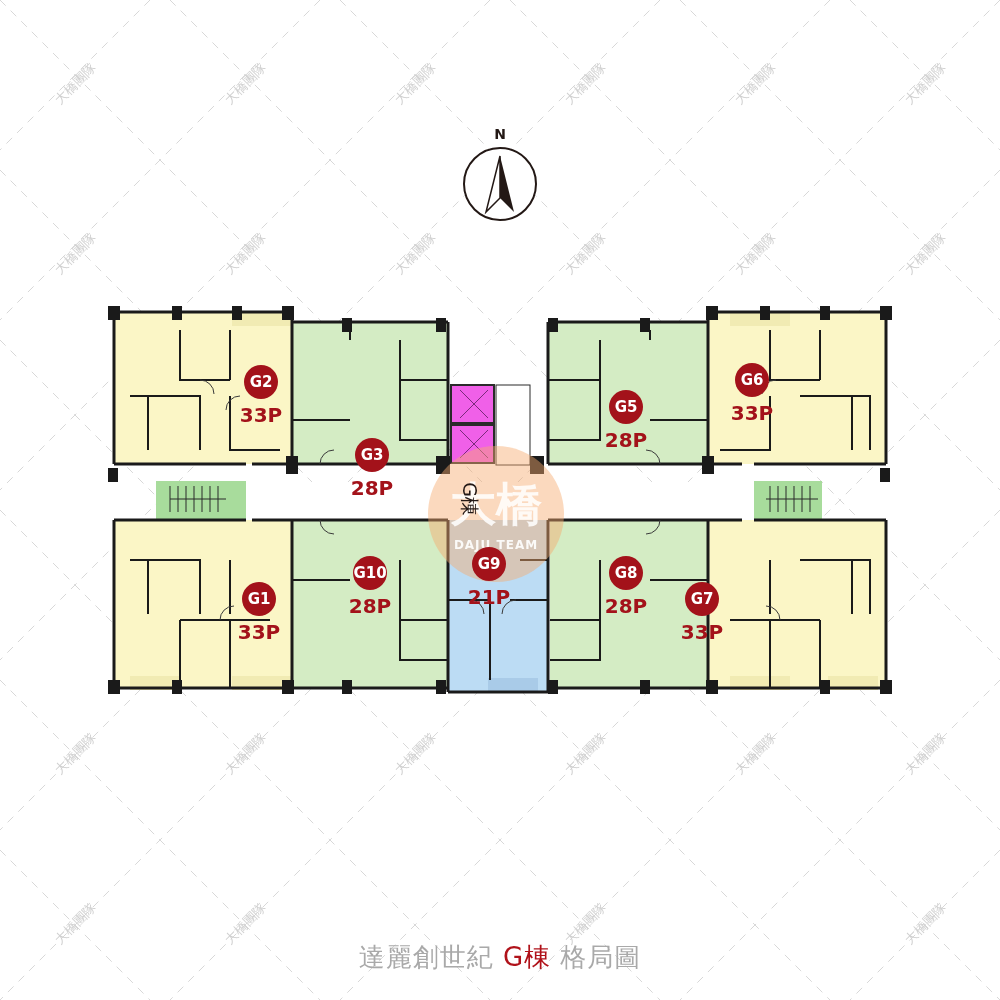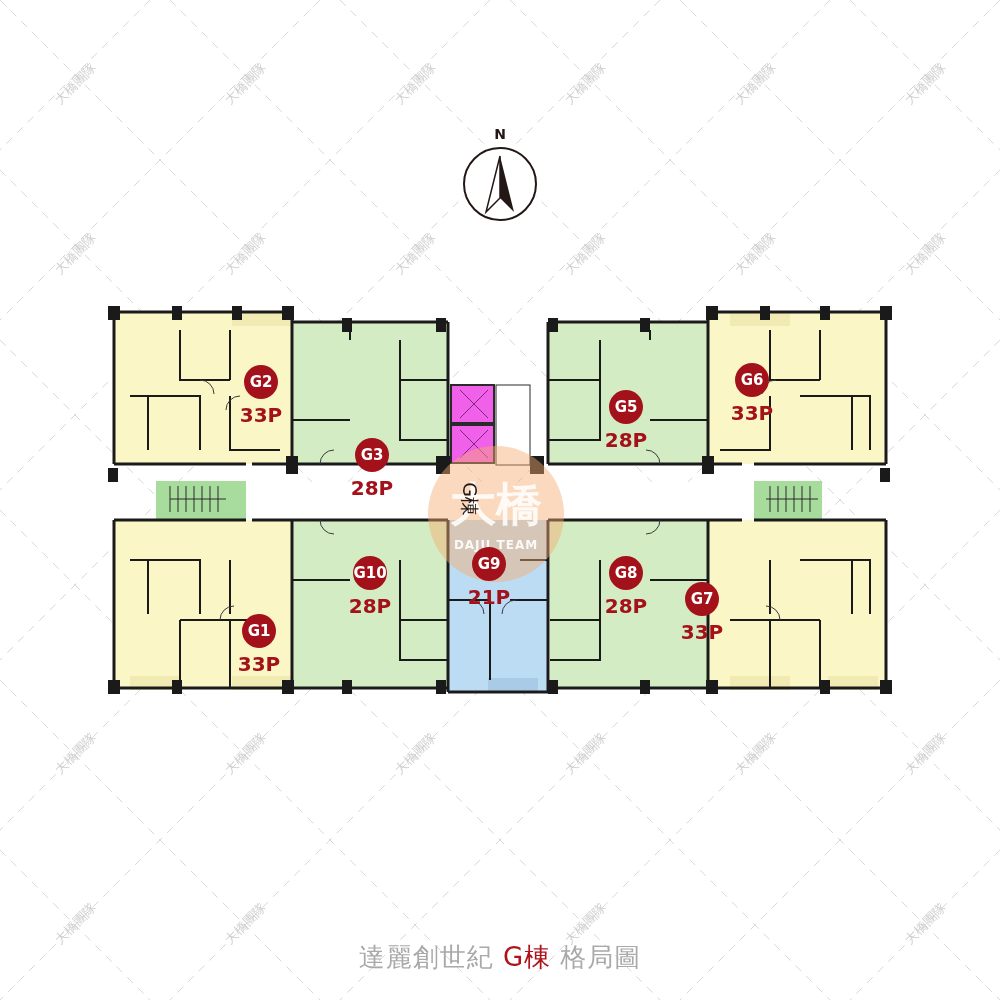--- a/index.html
+++ b/index.html
@@ -178,21 +178,21 @@
   <span class="unit-size">28P</span>
 </div>
 <div class="unit-badge" style="left:626px;top:390px;">
   <span class="unit-id">G5</span>
   <span class="unit-size">28P</span>
 </div>
 <div class="unit-badge" style="left:752px;top:363px;">
   <span class="unit-id">G6</span>
   <span class="unit-size">33P</span>
 </div>
-<div class="unit-badge" style="left:259px;top:582px;margin-top:32px;">
+<div class="unit-badge" style="left:259px;top:582px;">
   <span class="unit-id">G1</span>
   <span class="unit-size">33P</span>
 </div>
 <div class="unit-badge" style="left:370px;top:556px;">
   <span class="unit-id">G10</span>
   <span class="unit-size">28P</span>
 </div>
 <div class="unit-badge" style="left:489px;top:547px;">
   <span class="unit-id">G9</span>
   <span class="unit-size">21P</span>

